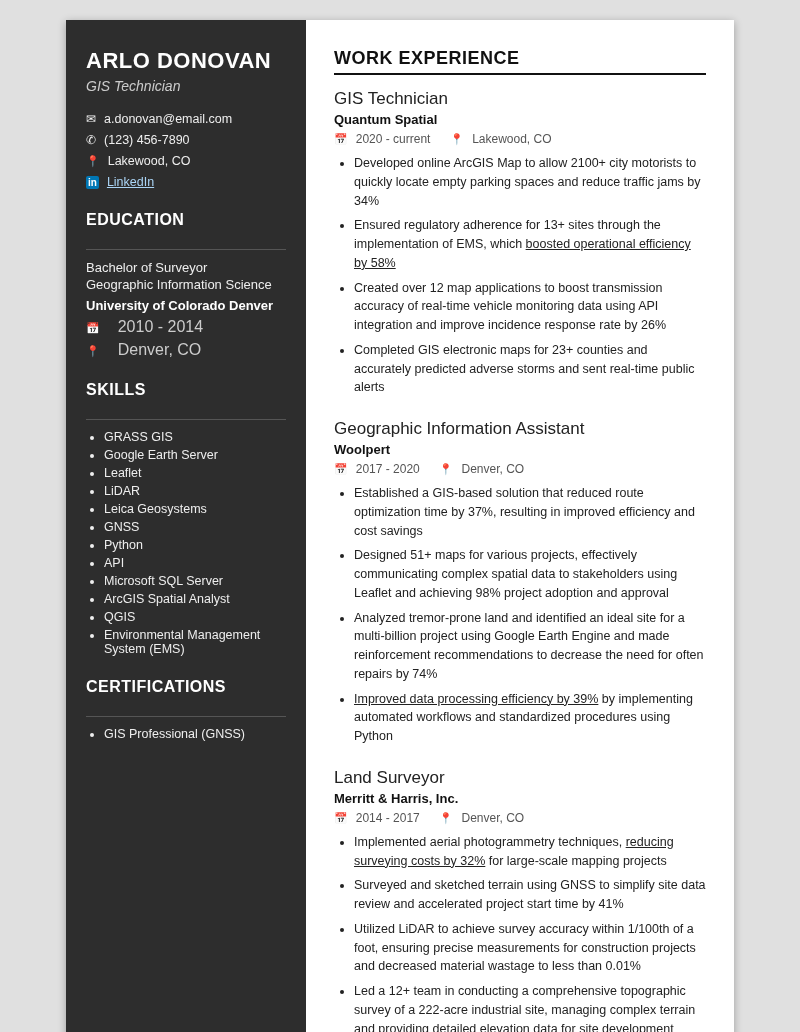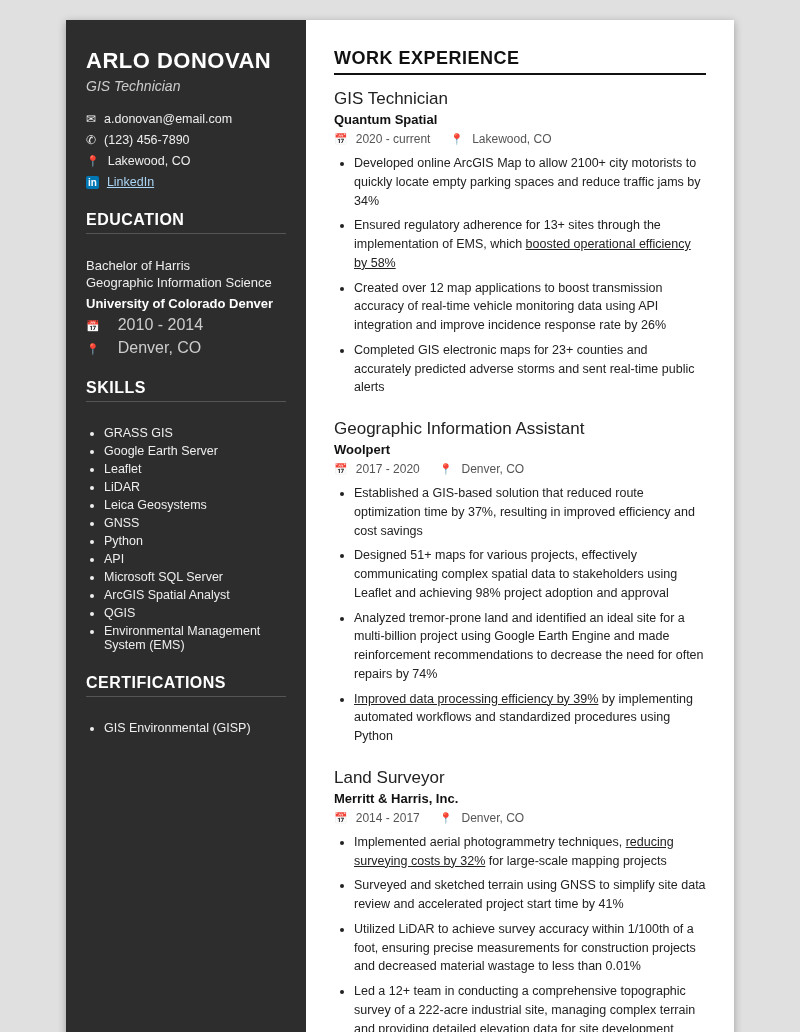--- a/index.html
+++ b/index.html
@@ -58,23 +58,23 @@
       color: #aad4f5;
       text-decoration: underline;
     }
     .sidebar-section-title {
       font-size: 16px;
       font-weight: 900;
       text-transform: uppercase;
       letter-spacing: 0.5px;
       color: #fff;
       margin-top: 22px;
-      margin-bottom: 24px;
+      margin-bottom: 10px;
       border-bottom: 1px solid #555;
-      padding-bottom: 4px;
+      padding-bottom: 20px;
     }
     .edu-degree {
       font-size: 13px;
       color: #eee;
       margin-bottom: 2px;
     }
     .edu-school {
       font-size: 13px;
       font-weight: 700;
       color: #fff;
@@ -194,21 +194,21 @@
         <span class="icon-location"></span>
         <span>Lakewood, CO</span>
       </div>
       <div class="sidebar-contact-item">
         <span class="icon-linkedin"></span>
         <a href="#">LinkedIn</a>
       </div>
     </div>
 
     <div class="sidebar-section-title">EDUCATION</div>
-    <div class="edu-degree">Bachelor of Harris</div>
+    <div class="edu-degree">Bachelor of Surveyor</div>
     <div class="edu-degree">Geographic Information Science</div>
     <div class="edu-school">University of Colorado Denver</div>
     <div class="edu-meta">
       <span class="icon-calendar"></span>
       <span>2010 - 2014</span>
     </div>
     <div class="edu-meta">
       <span class="icon-pin"></span>
       <span>Denver, CO</span>
     </div>
@@ -224,21 +224,21 @@
       <li>Python</li>
       <li>API</li>
       <li>Microsoft SQL Server</li>
       <li>ArcGIS Spatial Analyst</li>
       <li>QGIS</li>
       <li>Environmental Management System (EMS)</li>
     </ul>
 
     <div class="sidebar-section-title">CERTIFICATIONS</div>
     <ul class="cert-list">
-      <li>GIS Environmental (GISP)</li>
+      <li>GIS Professional (GNSS)</li>
     </ul>
   </div>
 
   <div class="main">
     <div class="main-section-title">WORK EXPERIENCE</div>
 
     <div class="job-block">
       <div class="job-title">GIS Technician</div>
       <div class="job-company">Quantum Spatial</div>
       <div class="job-meta">

